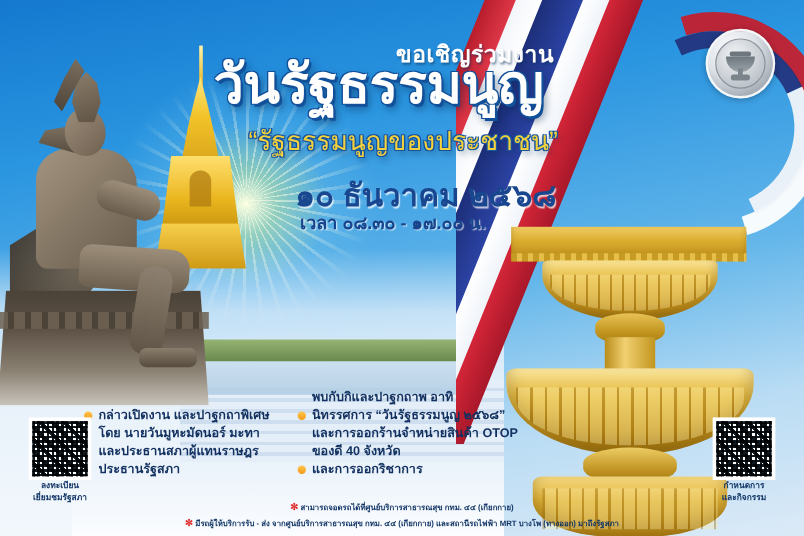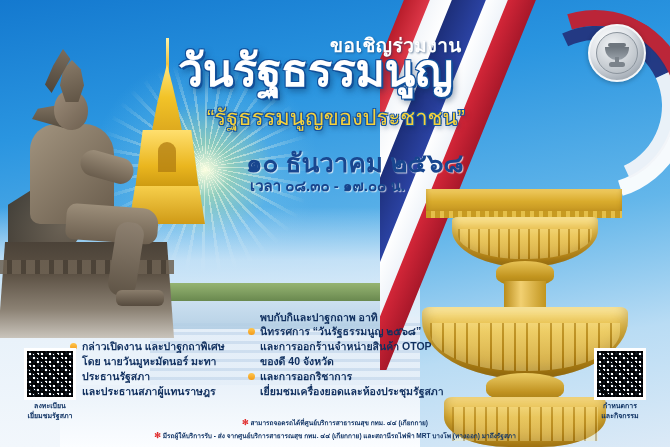--- a/index.html
+++ b/index.html
@@ -254,31 +254,30 @@
 
   <div class="invite">ขอเชิญร่วมงาน</div>
   <div class="title">วันรัฐธรรมนูญ</div>
   <div class="subtitle">“รัฐธรรมนูญของประชาชน”</div>
   <div class="date">๑๐ ธันวาคม ๒๕๖๘</div>
   <div class="time">เวลา ๐๘.๓๐ - ๑๗.๐๐ น.</div>
 
   <div class="col col-left">
     <div class="bul">กล่าวเปิดงาน และปาฐกถาพิเศษ</div>
     <div class="nob">โดย  นายวันมูหะมัดนอร์ มะทา</div>
+    <div class="nob">และประธานสภาผู้แทนราษฎร</div>
     <div class="nob">ประธานรัฐสภา</div>
-    <div class="nob">และประธานสภาผู้แทนราษฎร</div>
   </div>
 
   <div class="col col-right">
     <div class="plain">พบกับกิและปาฐกถาพ อาทิ</div>
     <div class="bul">นิทรรศการ “วันรัฐธรรมนูญ ๒๕๖๘”</div>
     <div class="nob">และการออกร้านจำหน่ายสินค้า OTOP</div>
     <div class="nob">ของดี 40 จังหวัด</div>
     <div class="bul">และการออกริชาการ</div>
-    <div class="nob">เยี่ยมชมเครื่องยอดและห้องประชุมรัฐสภา</div>
   </div>
 
   <div class="qr-box qr-l">
     <div class="qr">
         <div class="qr-grid"></div>
       </div>
     <div class="qr-cap">ลงทะเบียน</div>
     <div class="qr-cap">เยี่ยมชมรัฐสภา</div>
   </div>
   <div class="qr-box qr-r">

